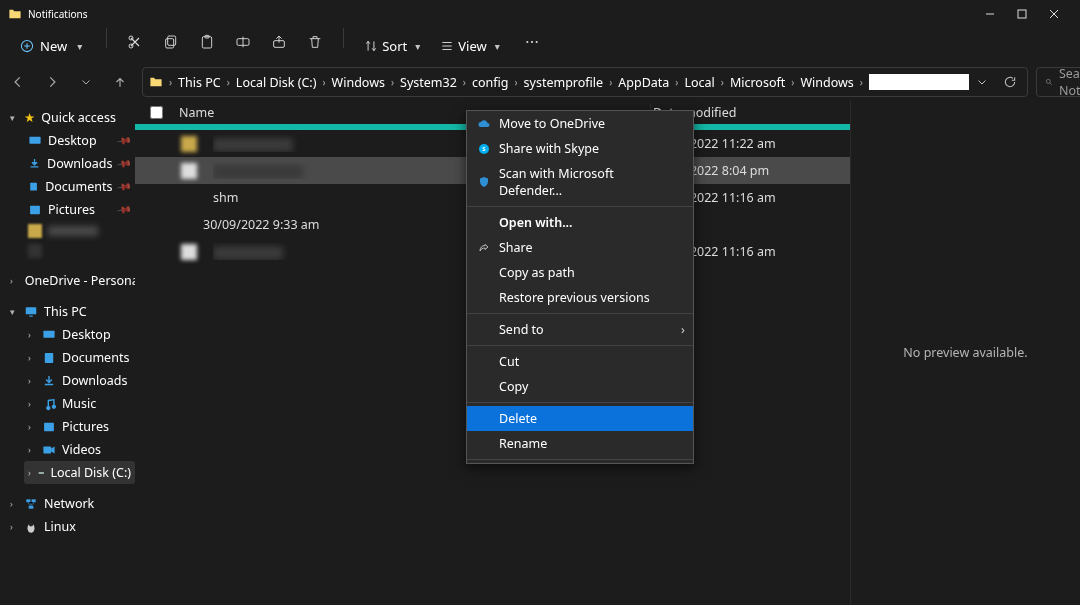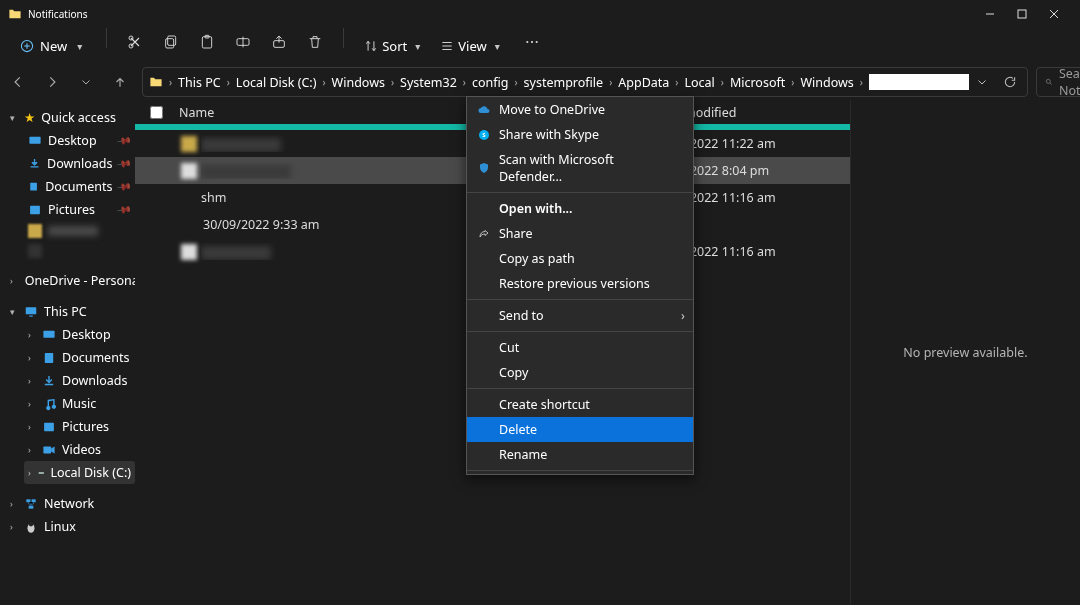--- a/index.html
+++ b/index.html
@@ -38,27 +38,27 @@
 
   .filespane { flex:1; position:relative; background:#1c1c1c;}
   .col-head { display:flex; height:30px; align-items:center; border-bottom:6px solid #14b8a6; font-size:12.5px; color:#ddd;}
   .col-head .chk { width:42px; display:flex; justify-content:center;}
   .col-name-h { flex:1; padding-left:2px;}
   .col-date-h { width:200px; padding-left:2px; border-left:1px solid #2a2a2a;}
   .row { display:flex; align-items:center; height:27px; font-size:12.5px; color:#ddd;}
   .row.selected { background:#4a4a4a;}
   .row .rc { width:42px; display:flex; justify-content:center;}
   .row .fi { width:24px; display:flex; justify-content:center;}
-  .row .nm { flex:1; overflow:hidden; white-space:nowrap;}
+  .row .nm { flex:1; overflow:hidden; white-space:nowrap;margin-left:12px;}
   .row .dt { width:200px; padding-left:2px;}
   .row .nm .blur { display:inline-block; width:80px; height:14px; background:#3a3a3a; filter:blur(3px); border-radius:2px; margin-right:4px; vertical-align:middle;}
 
   .preview { width:230px; border-left:1px solid #2a2a2a; display:flex; align-items:center; justify-content:center; font-size:12.5px; color:#b5b5b5;}
 
-  .ctx { position:absolute; top:96px; left:466px; width:228px; background:#2a2a2a; border:1px solid #555; box-shadow:0 4px 12px rgba(0,0,0,.6); font-size:12.5px; z-index:10;}
+  .ctx { position:absolute; top:110px; left:466px; width:228px; background:#2a2a2a; border:1px solid #555; box-shadow:0 4px 12px rgba(0,0,0,.6); font-size:12.5px; z-index:10;}
   .ctx .ci { display:flex; align-items:center; gap:8px; padding:4px 14px 4px 10px; position:relative;}
   .ctx .ci.highlight { background:#0a72da; color:#fff;}
   .ctx .csep { height:1px; background:#444; margin:3px 0;}
   .ctx .isub::after { content:"›"; position:absolute; right:8px; opacity:.75;}
   .ctx .ci .ico { width:14px; height:14px; display:inline-flex; align-items:center; justify-content:center; font-size:11px;}
   .ctx .ci.bold { font-weight:600;}
   .ctx .noicon { padding-left: 32px;}
 
   .icon-star { color:#f5c518;}
   .icon-folder-svg { width:14px; height:14px; display:inline-block;}
@@ -492,23 +492,20 @@
       <span>Send to</span>
     </div>
   <div class="csep"></div>
   <div class="ci noicon">
       <span>Cut</span>
     </div>
   <div class="ci noicon">
       <span>Copy</span>
     </div>
   <div class="csep"></div>
-  <div class="ci noicon">
-      <span>Create shortcut</span>
-    </div>
   <div class="ci noicon highlight">
       <span>Delete</span>
     </div>
   <div class="ci noicon">
       <span>Rename</span>
     </div>
   <div class="csep"></div>
 </div>
 
 </body></html>

